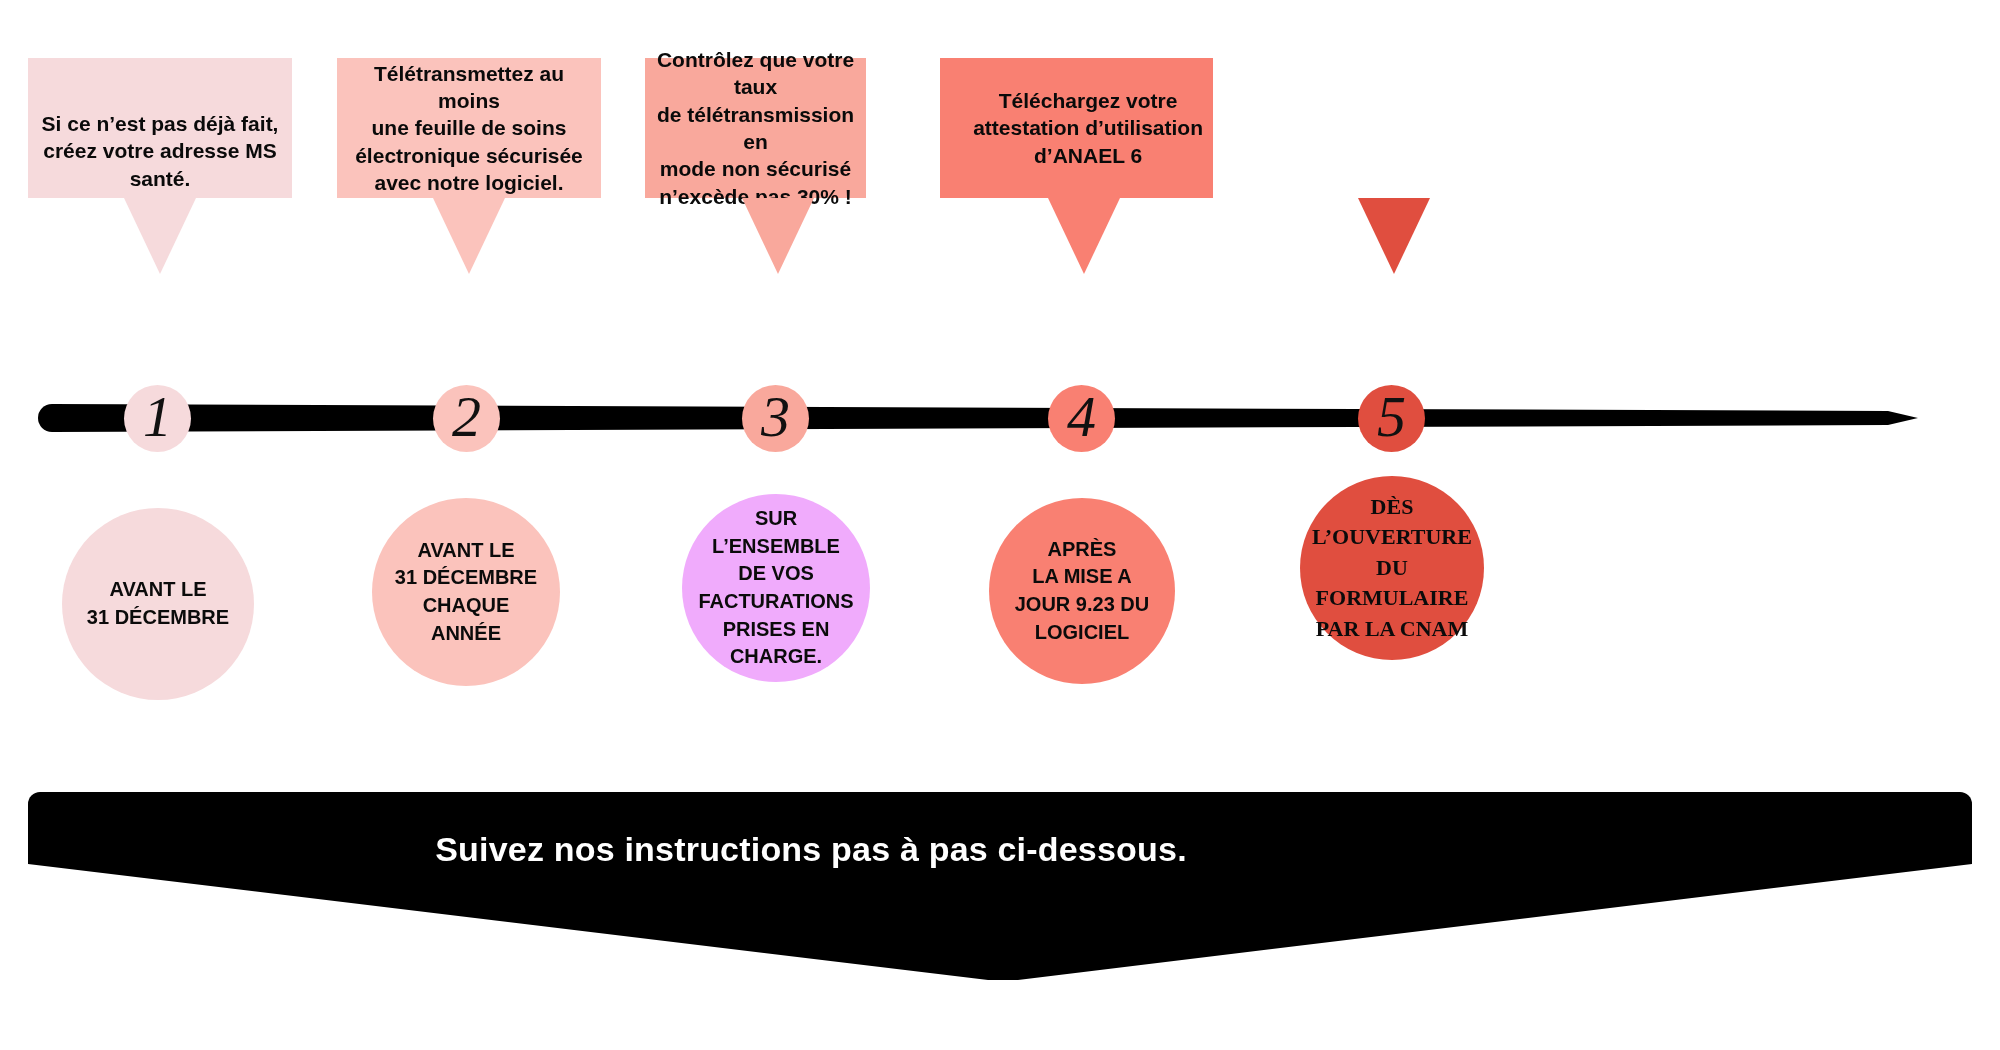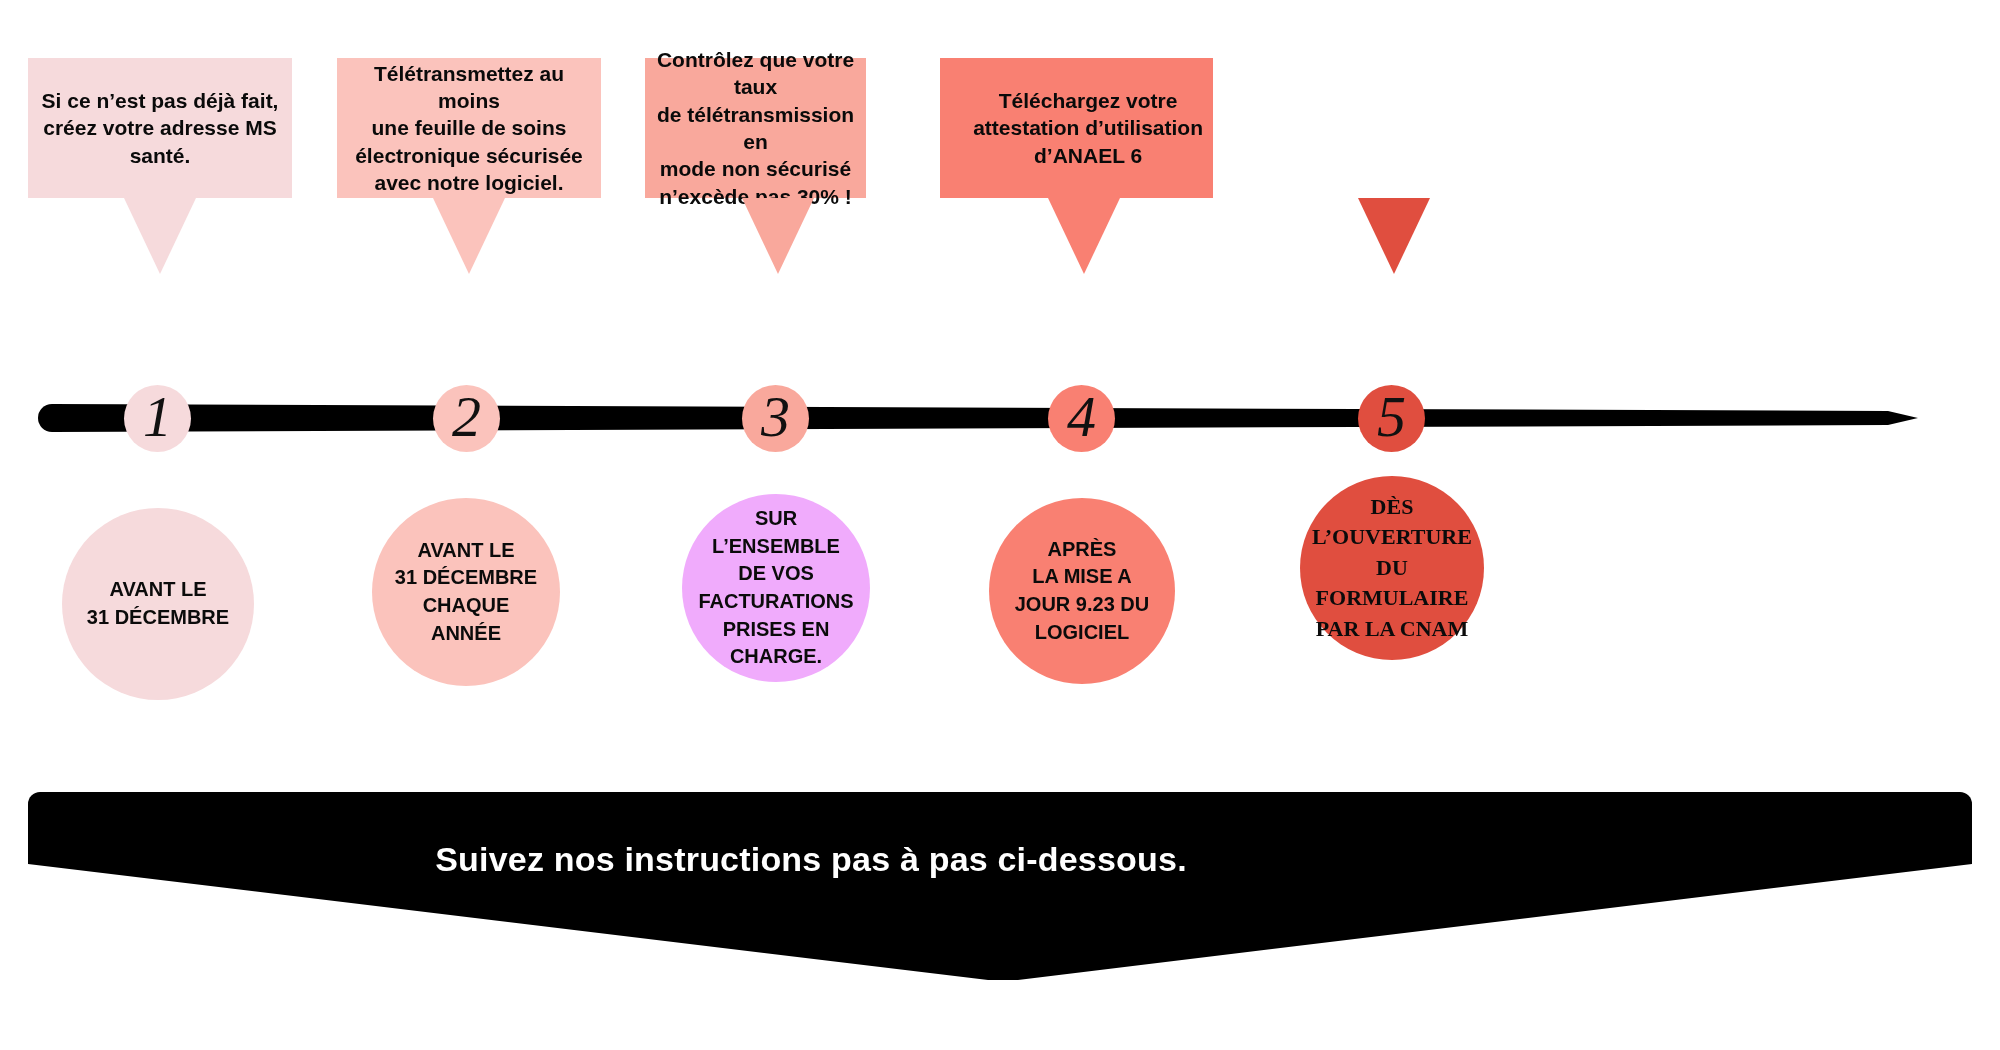--- a/index.html
+++ b/index.html
@@ -98,31 +98,31 @@
     left: 0;
     top: 792px;
     width: 1622px;
     text-align: center;
     color: #ffffff;
     font-weight: bold;
     font-size: 34px;
     font-stretch: condensed;
     letter-spacing: 0.2px;
     line-height: 1;
-    padding-top: 50px;
+    padding-top: 40px;
     box-sizing: border-box;
     pointer-events: none;
   }
 </style>
 </head>
 <body>
 
 <div id="stage">
 
-  <div class="bubble" style="left:28px; top:58px; width:264px; height:140px; background:#F6DADC; font-size:21px;">
+  <div class="bubble" style="left:28px; top:58px; width:264px; height:140px; background:#F6DADC; font-size:21px;align-items:flex-end;">
     <span class="bubble-text">Si ce n’est pas déjà fait,
 créez votre adresse MS
 santé.</span>
   </div>
   <div class="tail" style="left:124px; top:198px; border-top:76px solid #F6DADC;"></div>
 
   <div class="bubble" style="left:337px; top:58px; width:264px; height:140px; background:#FBC3BC; font-size:21px;">
     <span class="bubble-text">Télétransmettez au moins
 une feuille de soins
 électronique sécurisée

